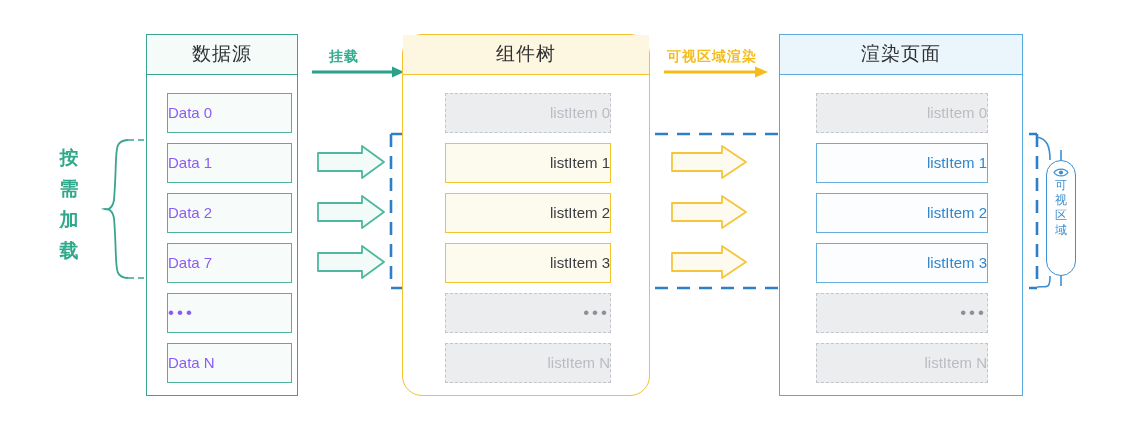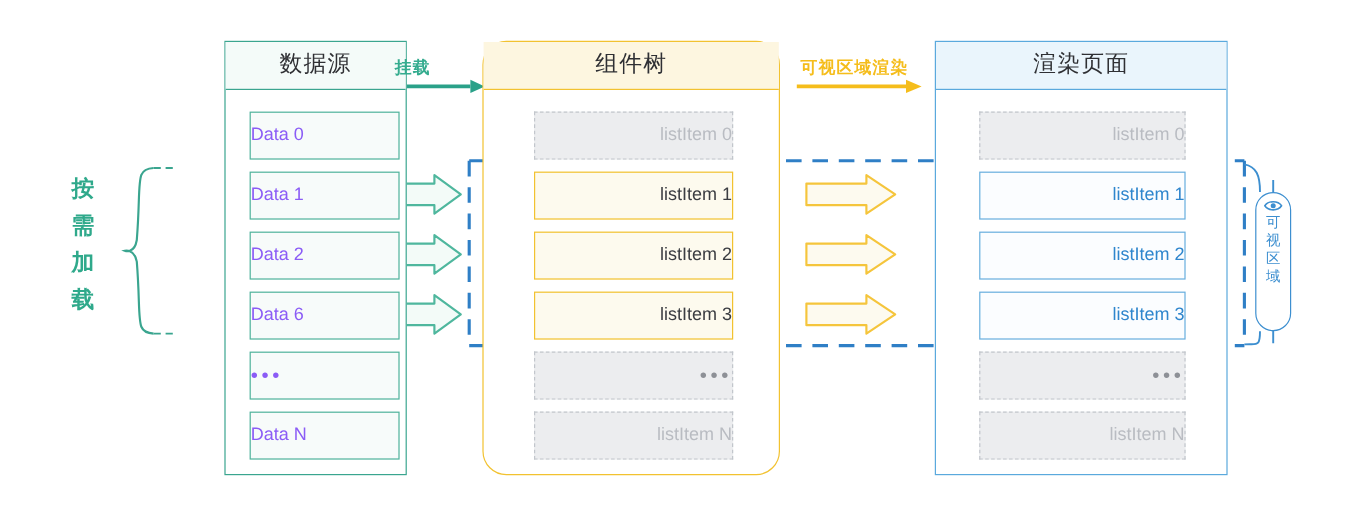--- a/index.html
+++ b/index.html
@@ -15,21 +15,21 @@
   
   .panel{position:absolute;box-sizing:border-box;border:1.6px solid #3aa58f;background:#ffffff;}
   .panel .phead{
     box-sizing:border-box;height:40px;line-height:38px;text-align:center;
     font-size:19px;color:#2f3034;border-bottom:1.6px solid #3aa58f;
     background:#f3faf8;letter-spacing:1px;
   }
   .panel .pbody{position:relative;}
 
   
-  #panel-source{left:146px;top:34px;width:152px;height:362px;border-color:#3aa58f;margin-left:41px;}
+  #panel-source{left:146px;top:34px;width:152px;height:362px;border-color:#3aa58f;}
   #panel-source .phead{border-bottom-color:#3aa58f;background:#f4fbf9;}
   .cell{
     position:absolute;box-sizing:border-box;left:20px;width:125px;height:40px;
     line-height:38px;text-align:left;font-size:15px;color:#8b5cf6;
   }
   .cell.green{border:1.4px solid #4fb39c;background:#f7fbfa;}
 
   
   #panel-tree{left:402px;top:34px;width:248px;height:362px;border-color:#f2c230;border-radius:20px;}
   #panel-tree .phead{border-bottom-color:#f2c230;background:#fdf6e0;}
@@ -148,21 +148,21 @@
     <span>加</span>
     <span>载</span>
   </div>
 
   <div class="panel" id="panel-source">
     <div class="phead">数据源</div>
     <div class="pbody">
       <div class="cell green" style="top:18px;">Data 0</div>
       <div class="cell green" style="top:68px;">Data 1</div>
       <div class="cell green" style="top:118px;">Data 2</div>
-      <div class="cell green" style="top:168px;">Data 6</div>
+      <div class="cell green" style="top:168px;">Data 7</div>
       <div class="cell green" style="top:218px;font-size:17px;letter-spacing:3px;">•••</div>
       <div class="cell green" style="top:268px;">Data N</div>
     </div>
   </div>
 
   <div class="steplabel green" style="left:329px;top:48px;">挂载</div>
 
   <div class="panel" id="panel-tree">
     <div class="phead">组件树</div>
     <div class="pbody">

